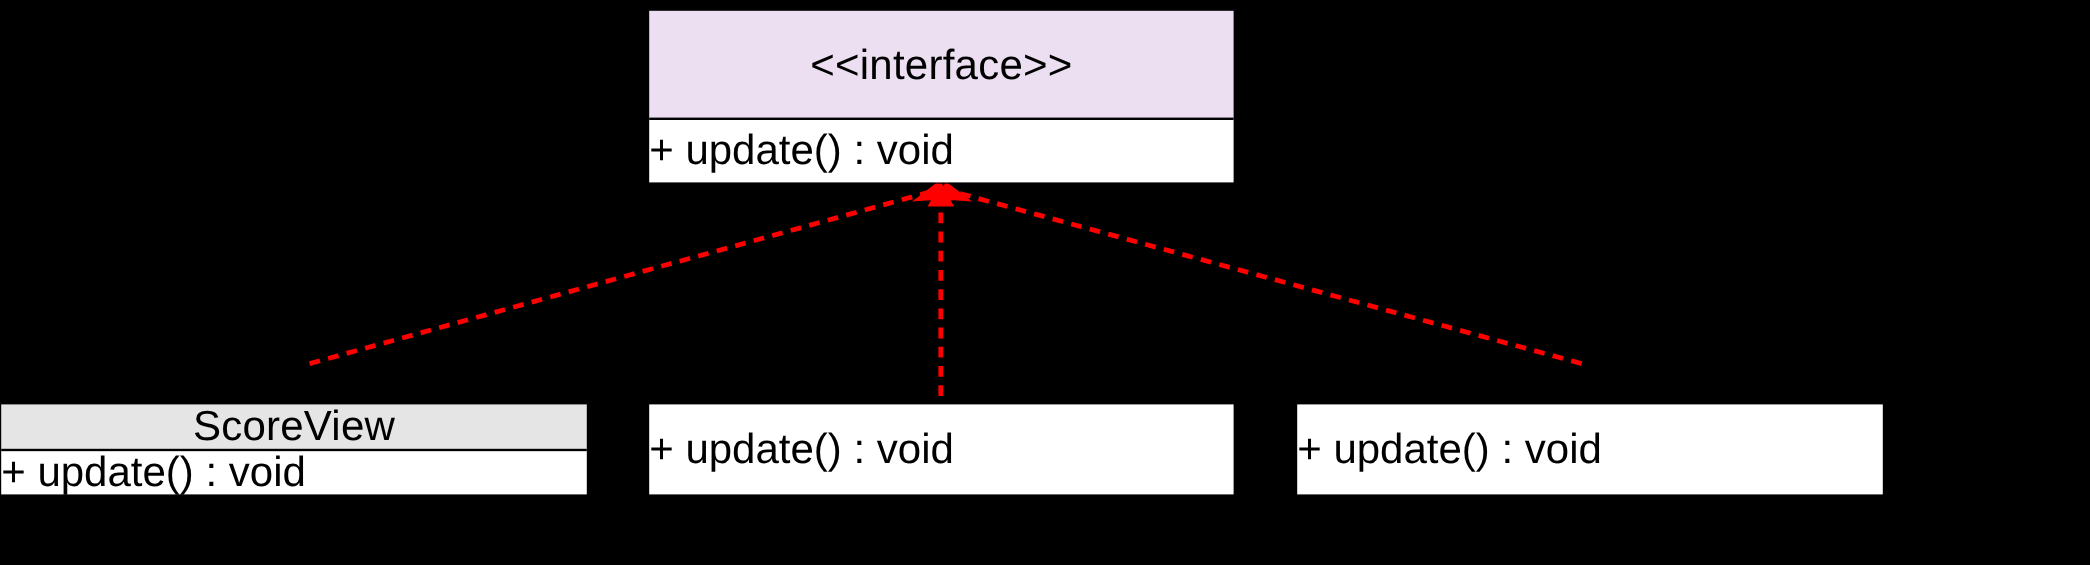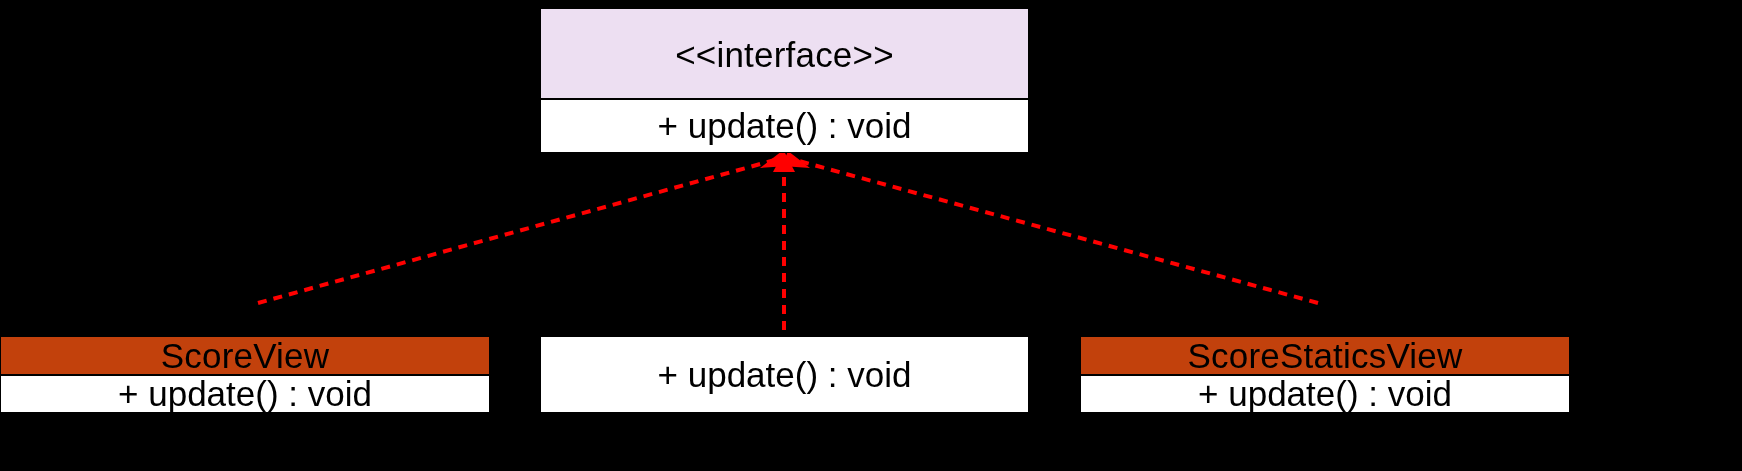--- a/index.html
+++ b/index.html
@@ -44,21 +44,21 @@
     font-size: 35px;
     font-weight: 400;
     letter-spacing: 0.2px;
     white-space: nowrap;
   }
   .uml-compartment {
     box-sizing: border-box;
     background: #ffffff;
     display: flex;
     align-items: center;
-    justify-content: center;
+    justify-content: flex-start;
     flex: 1 1 auto;
   }
   .uml-compartment .member {
     color: #000000;
     font-size: 35px;
     font-weight: 400;
     white-space: nowrap;
     text-align: center;
   }
 
@@ -77,21 +77,21 @@
   #class-observer .uml-compartment {
     height: 52px;
   }
 
   
   .uml-class.concrete {
     top: 336px;
     height: 77px;
   }
   .uml-class.concrete .uml-header {
-    background: #c2410c;
+    background: #e5e5e5;
     height: 39px;
   }
   .uml-class.concrete .uml-compartment {
     height: 36px;
   }
   #class-scoreview {
     left: 0px;
     width: 490px;
   }
   #class-scoremaxview {
@@ -150,21 +150,18 @@
     </div>
   </div>
 
   <div class="uml-class concrete" id="class-scoremaxview">
     <div class="uml-compartment">
       <span class="member">+ update() : void</span>
     </div>
   </div>
 
   <div class="uml-class concrete" id="class-scorestaticsview">
-    <div class="uml-header">
-      <span class="class-name">ScoreStaticsView</span>
-    </div>
     <div class="uml-compartment">
       <span class="member">+ update() : void</span>
     </div>
   </div>
 
 </div>
 
 </body></html>

